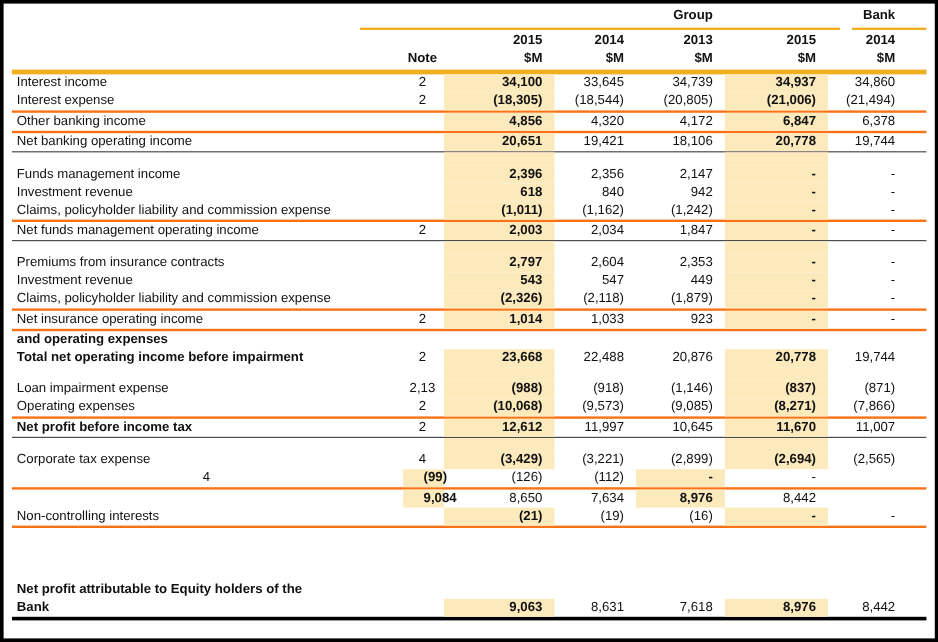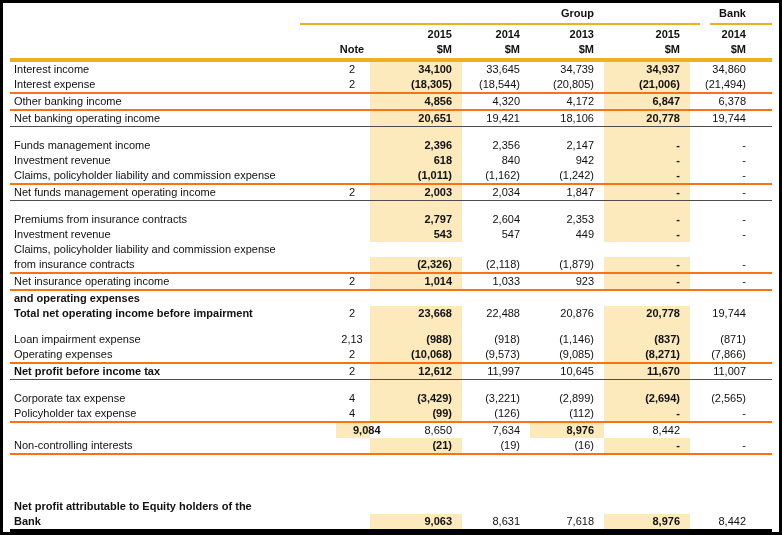--- a/index.html
+++ b/index.html
@@ -237,21 +237,20 @@
         <div class="cv hl b">543</div>
         <div class="cv">547</div>
         <div class="cv">449</div>
         <div class="cv hl b">-</div>
         <div class="cv">-</div>
         <div class="cp"></div>
       </div>
       <div class="row sep-thick">
         <div class="cl">
           <div>Claims, policyholder liability and commission expense</div>
-          <div>from insurance contracts</div>
         </div>
         <div class="cn"></div>
         <div class="cv hl b">(2,326)</div>
         <div class="cv">(2,118)</div>
         <div class="cv">(1,879)</div>
         <div class="cv hl b">-</div>
         <div class="cv">-</div>
         <div class="cp"></div>
       </div>
       <div class="row sep-thick">
@@ -341,23 +340,20 @@
         </div>
         <div class="cn">4</div>
         <div class="cv hl b">(3,429)</div>
         <div class="cv">(3,221)</div>
         <div class="cv">(2,899)</div>
         <div class="cv hl b">(2,694)</div>
         <div class="cv">(2,565)</div>
         <div class="cp"></div>
       </div>
       <div class="row sep-thick">
-        <div class="cl">
-          <div>Policyholder tax expense</div>
-        </div>
         <div class="cn">4</div>
         <div class="cv hl b">(99)</div>
         <div class="cv">(126)</div>
         <div class="cv">(112)</div>
         <div class="cv hl b">-</div>
         <div class="cv">-</div>
         <div class="cp"></div>
       </div>
       <div class="row bold">
         <div class="cn"></div>

